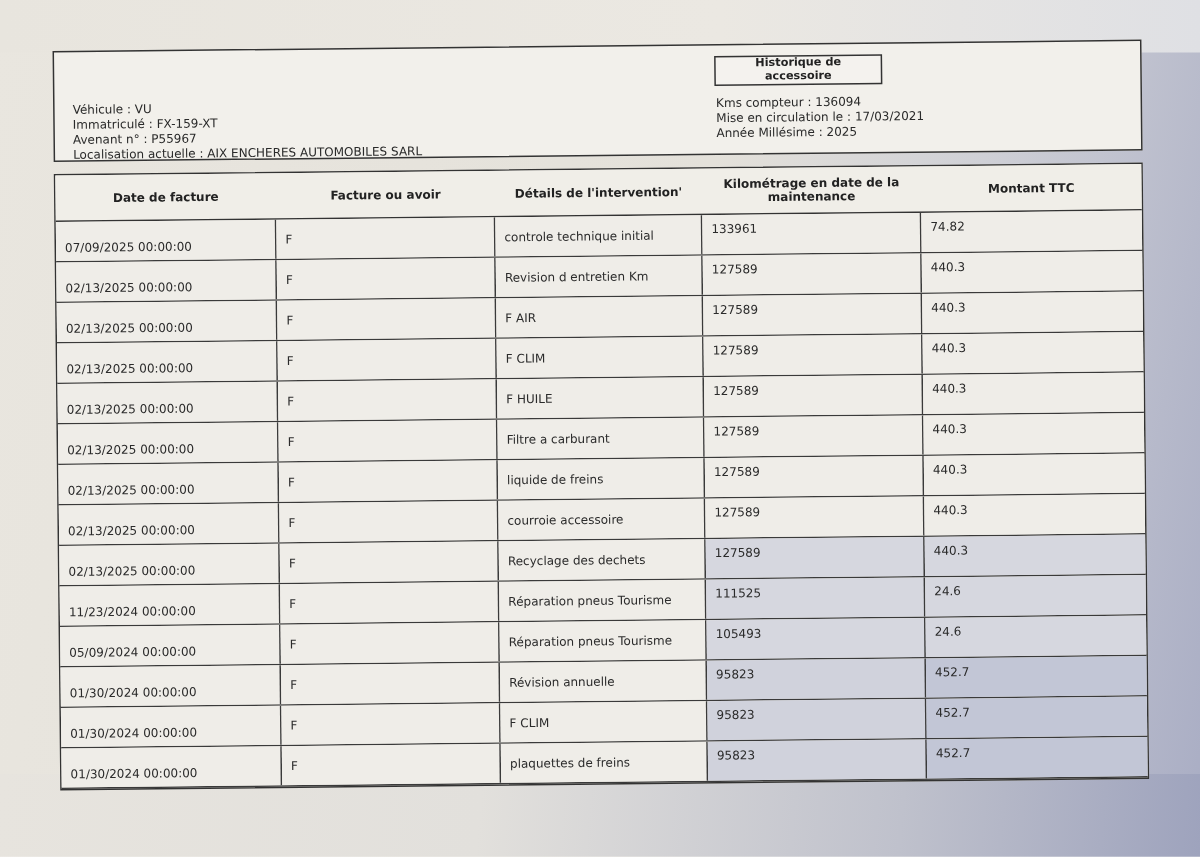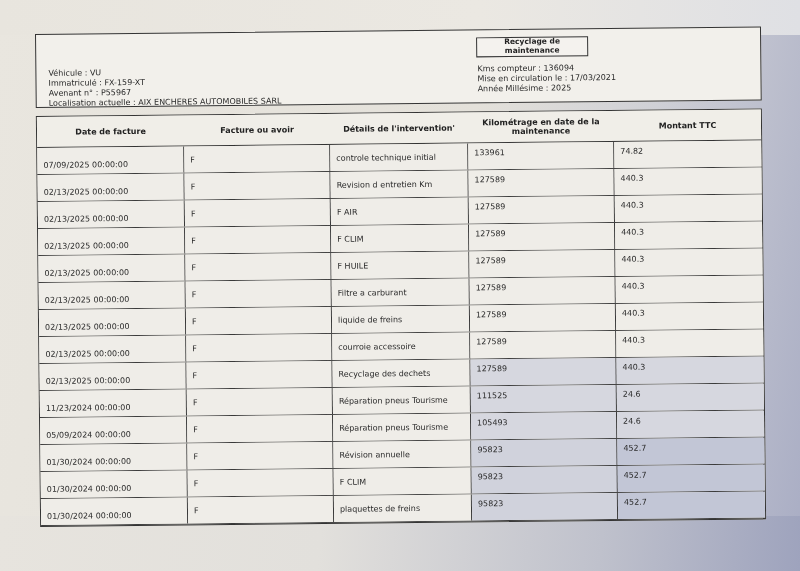--- a/index.html
+++ b/index.html
@@ -77,22 +77,22 @@
 
 <div class="sheet">
   <div class="header-box">
     <div class="vehicle-info">
       <div>Véhicule : VU</div>
       <div>Immatriculé : FX-159-XT</div>
       <div>Avenant n° : P55967</div>
       <div>Localisation actuelle : AIX ENCHERES AUTOMOBILES SARL</div>
     </div>
     <div class="title-box">
-      <div>Recyclage de</div>
-      <div>maintenance</div>
+      <div>Historique de</div>
+      <div>accessoire</div>
     </div>
     <div class="meta-info">
       <div>Kms compteur : 136094</div>
       <div>Mise en circulation le : 17/03/2021</div>
       <div>Année Millésime : 2025</div>
     </div>
   </div>
 
   <div class="table-wrap">
     <div class="thead">

